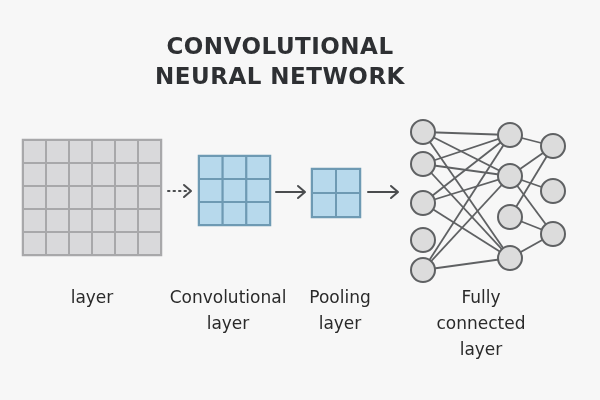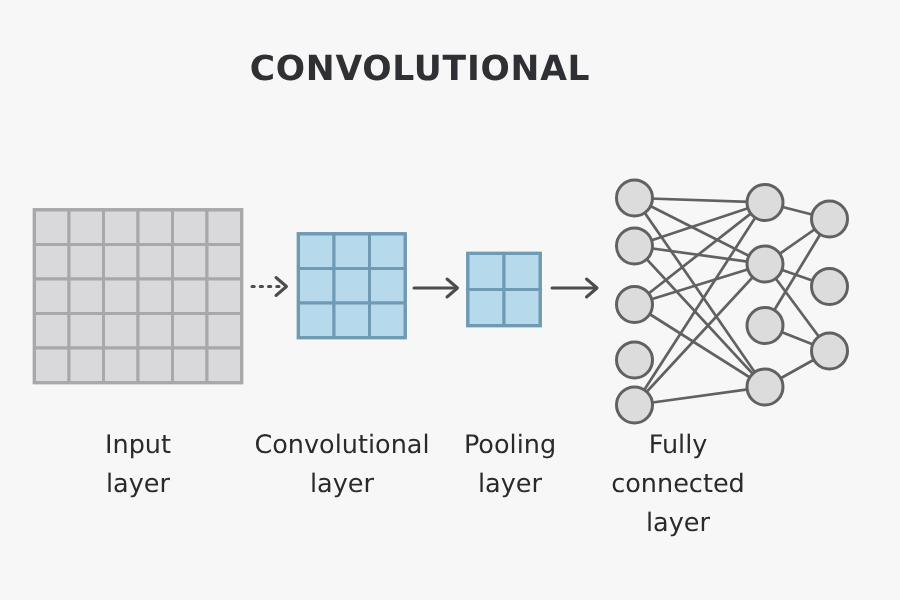--- a/index.html
+++ b/index.html
@@ -21,20 +21,21 @@
       position: absolute; text-align: center; color: #2a2a2a;
       font-family: "DejaVu Sans", sans-serif;
       font-size: 17px; line-height: 26px;
     }
   </style>
 </head>
 <body>
 
 <div class="title">
   <div>CONVOLUTIONAL</div>
+  <div>NEURAL NETWORK</div>
 </div>
 
 <svg class="diagram" width="600" height="400" viewBox="0 0 600 400">
   <g id="input-grid">
       <rect x="23" y="140" width="138" height="115" fill="#d9d9db" stroke="#a8a8aa" stroke-width="2.5"></rect>
       <rect x="23" y="140" width="23" height="23" fill="#d9d9db" stroke="#a8a8aa" stroke-width="2"></rect>
       <rect x="46" y="140" width="23" height="23" fill="#d9d9db" stroke="#a8a8aa" stroke-width="2"></rect>
       <rect x="69" y="140" width="23" height="23" fill="#d9d9db" stroke="#a8a8aa" stroke-width="2"></rect>
       <rect x="92" y="140" width="23" height="23" fill="#d9d9db" stroke="#a8a8aa" stroke-width="2"></rect>
       <rect x="115" y="140" width="23" height="23" fill="#d9d9db" stroke="#a8a8aa" stroke-width="2"></rect>
@@ -128,28 +129,27 @@
       <circle cx="510" cy="176" r="12" fill="#dcdcdc" stroke="#5f6163" stroke-width="2"></circle>
       <circle cx="510" cy="217" r="12" fill="#dcdcdc" stroke="#5f6163" stroke-width="2"></circle>
       <circle cx="510" cy="258" r="12" fill="#dcdcdc" stroke="#5f6163" stroke-width="2"></circle>
       <circle cx="553" cy="146" r="12" fill="#dcdcdc" stroke="#5f6163" stroke-width="2"></circle>
       <circle cx="553" cy="191" r="12" fill="#dcdcdc" stroke="#5f6163" stroke-width="2"></circle>
       <circle cx="553" cy="234" r="12" fill="#dcdcdc" stroke="#5f6163" stroke-width="2"></circle>
     </g>
 </svg>
 
 <div class="label" style="left:42px; top:284px; width:100px;">
-  <div>Input</div>
   <div>layer</div>
 </div>
 <div class="label" style="left:158px; top:284px; width:140px;">
   <div>Convolutional</div>
   <div>layer</div>
 </div>
 <div class="label" style="left:295px; top:284px; width:90px;text-align:center;">
   <div>Pooling</div>
   <div>layer</div>
 </div>
-<div class="label" style="left:397px; top:284px; width:110px;">
+<div class="label" style="left:426px; top:284px; width:110px;">
   <div>Fully</div>
   <div>connected</div>
   <div>layer</div>
 </div>
 
 </body></html>

